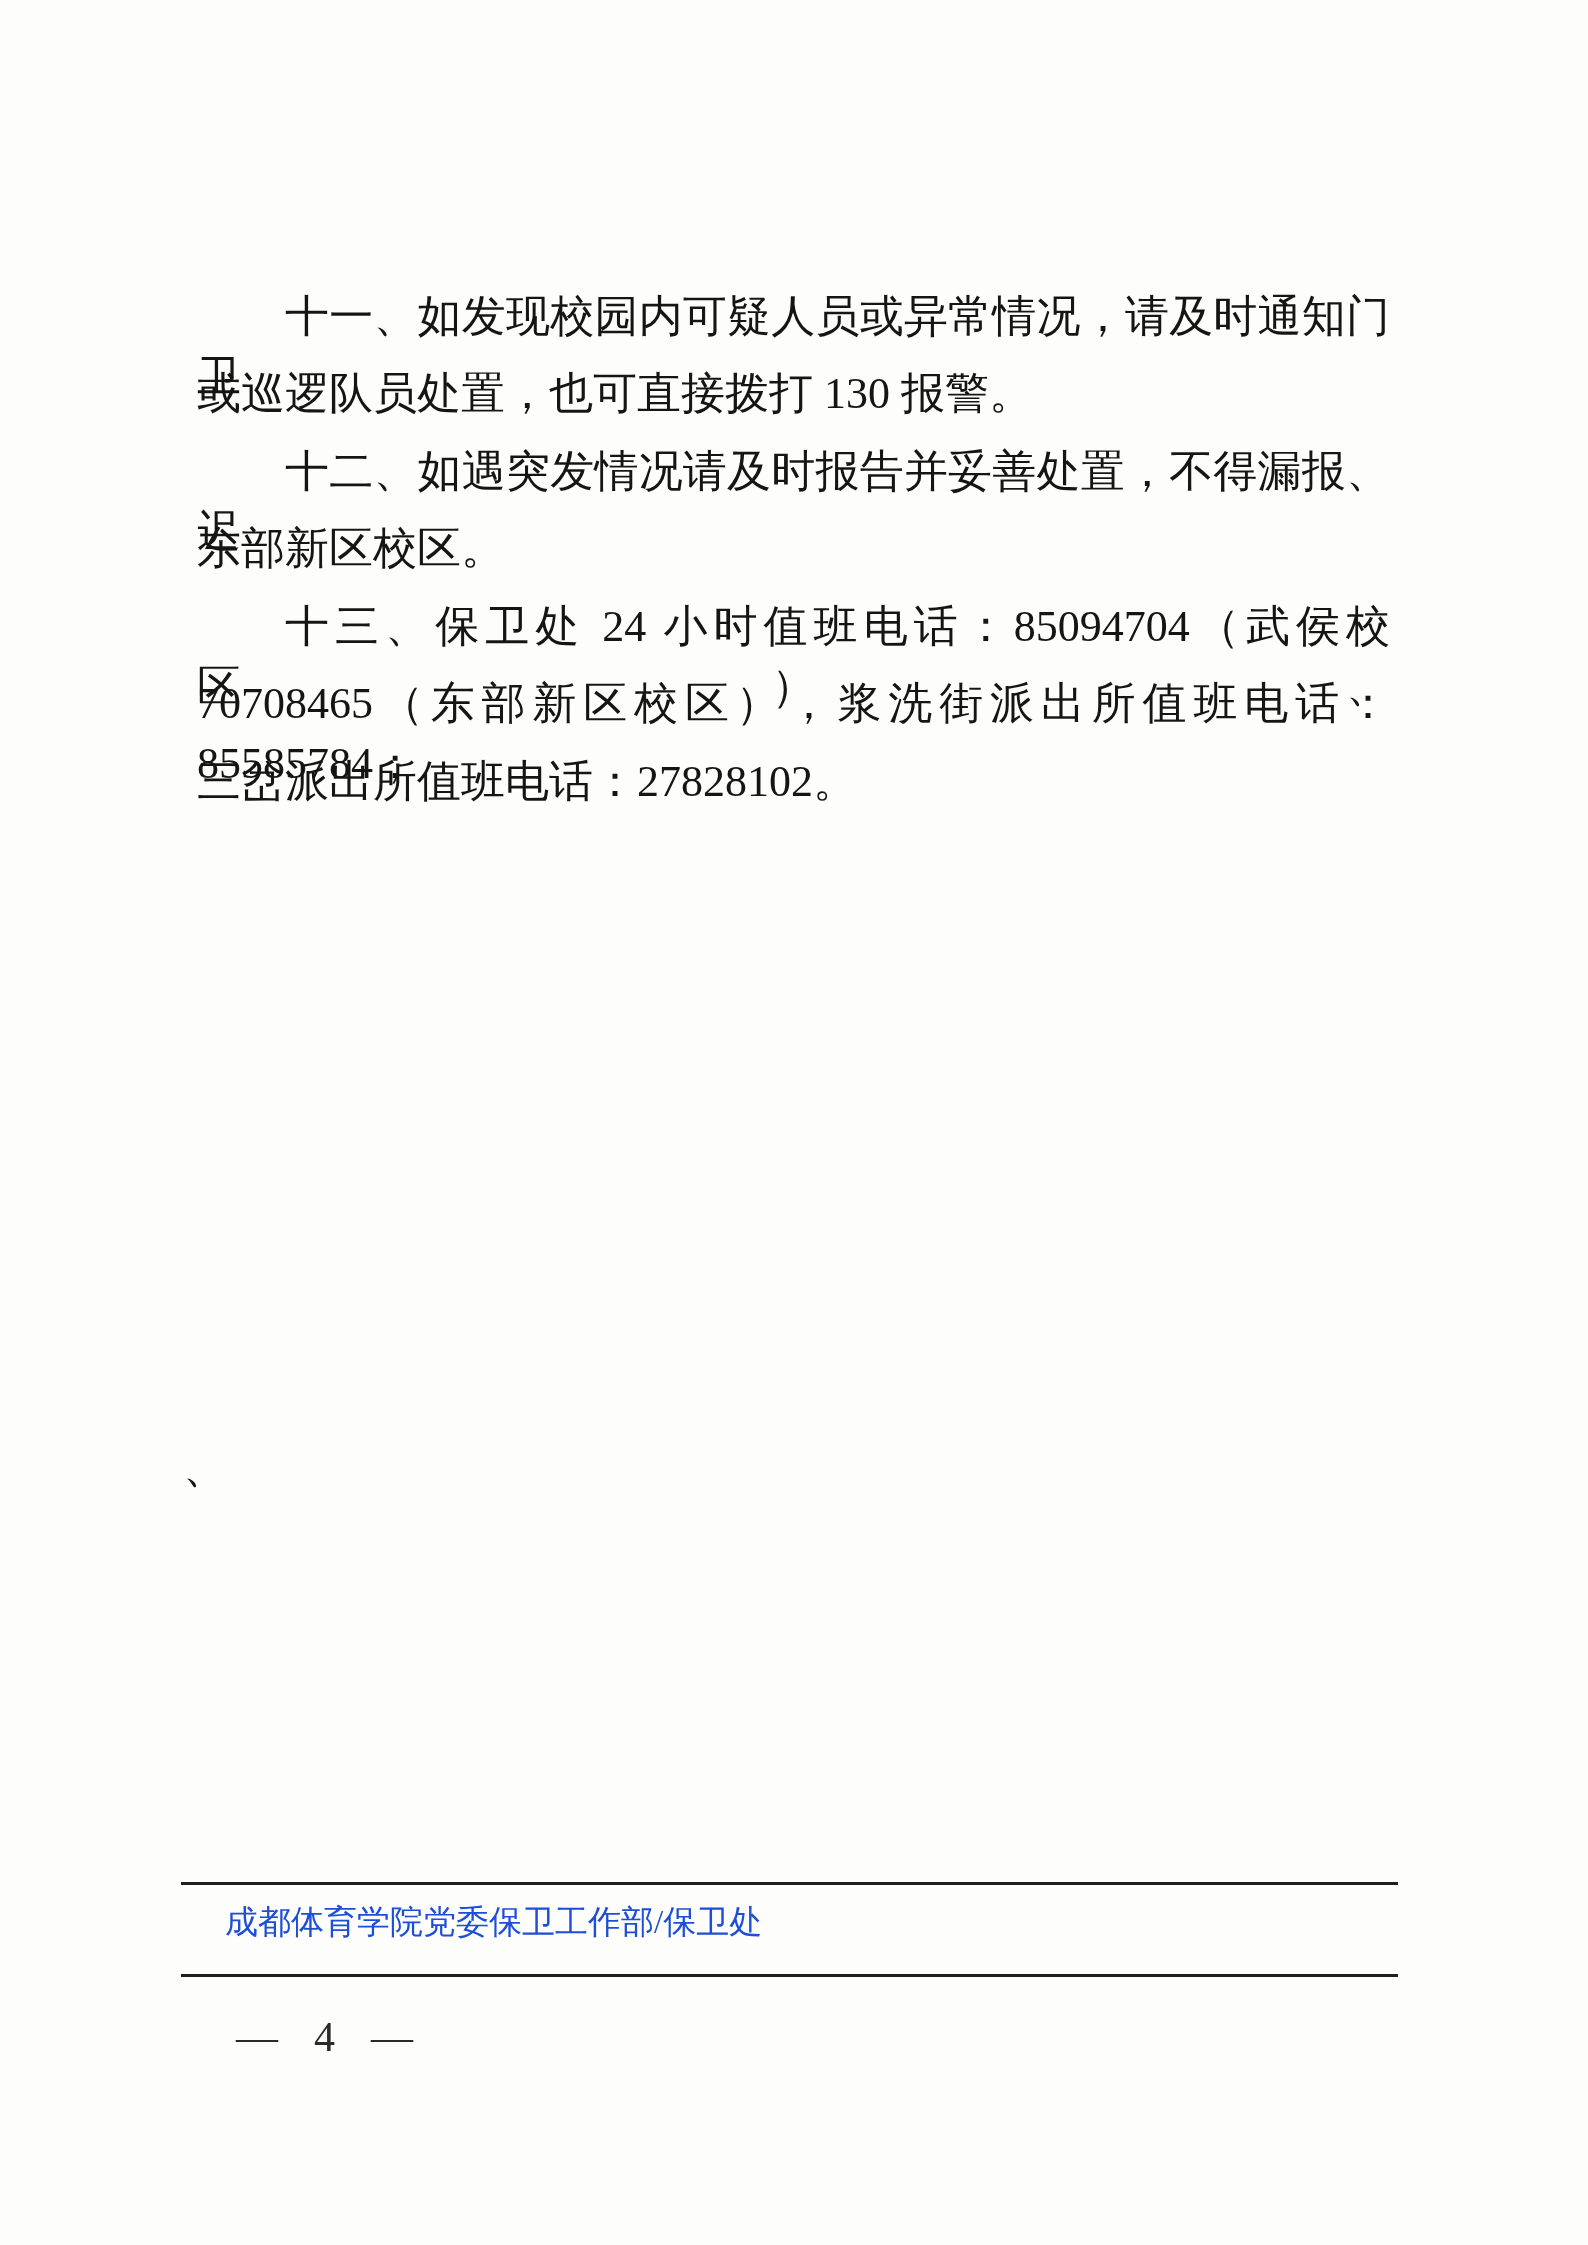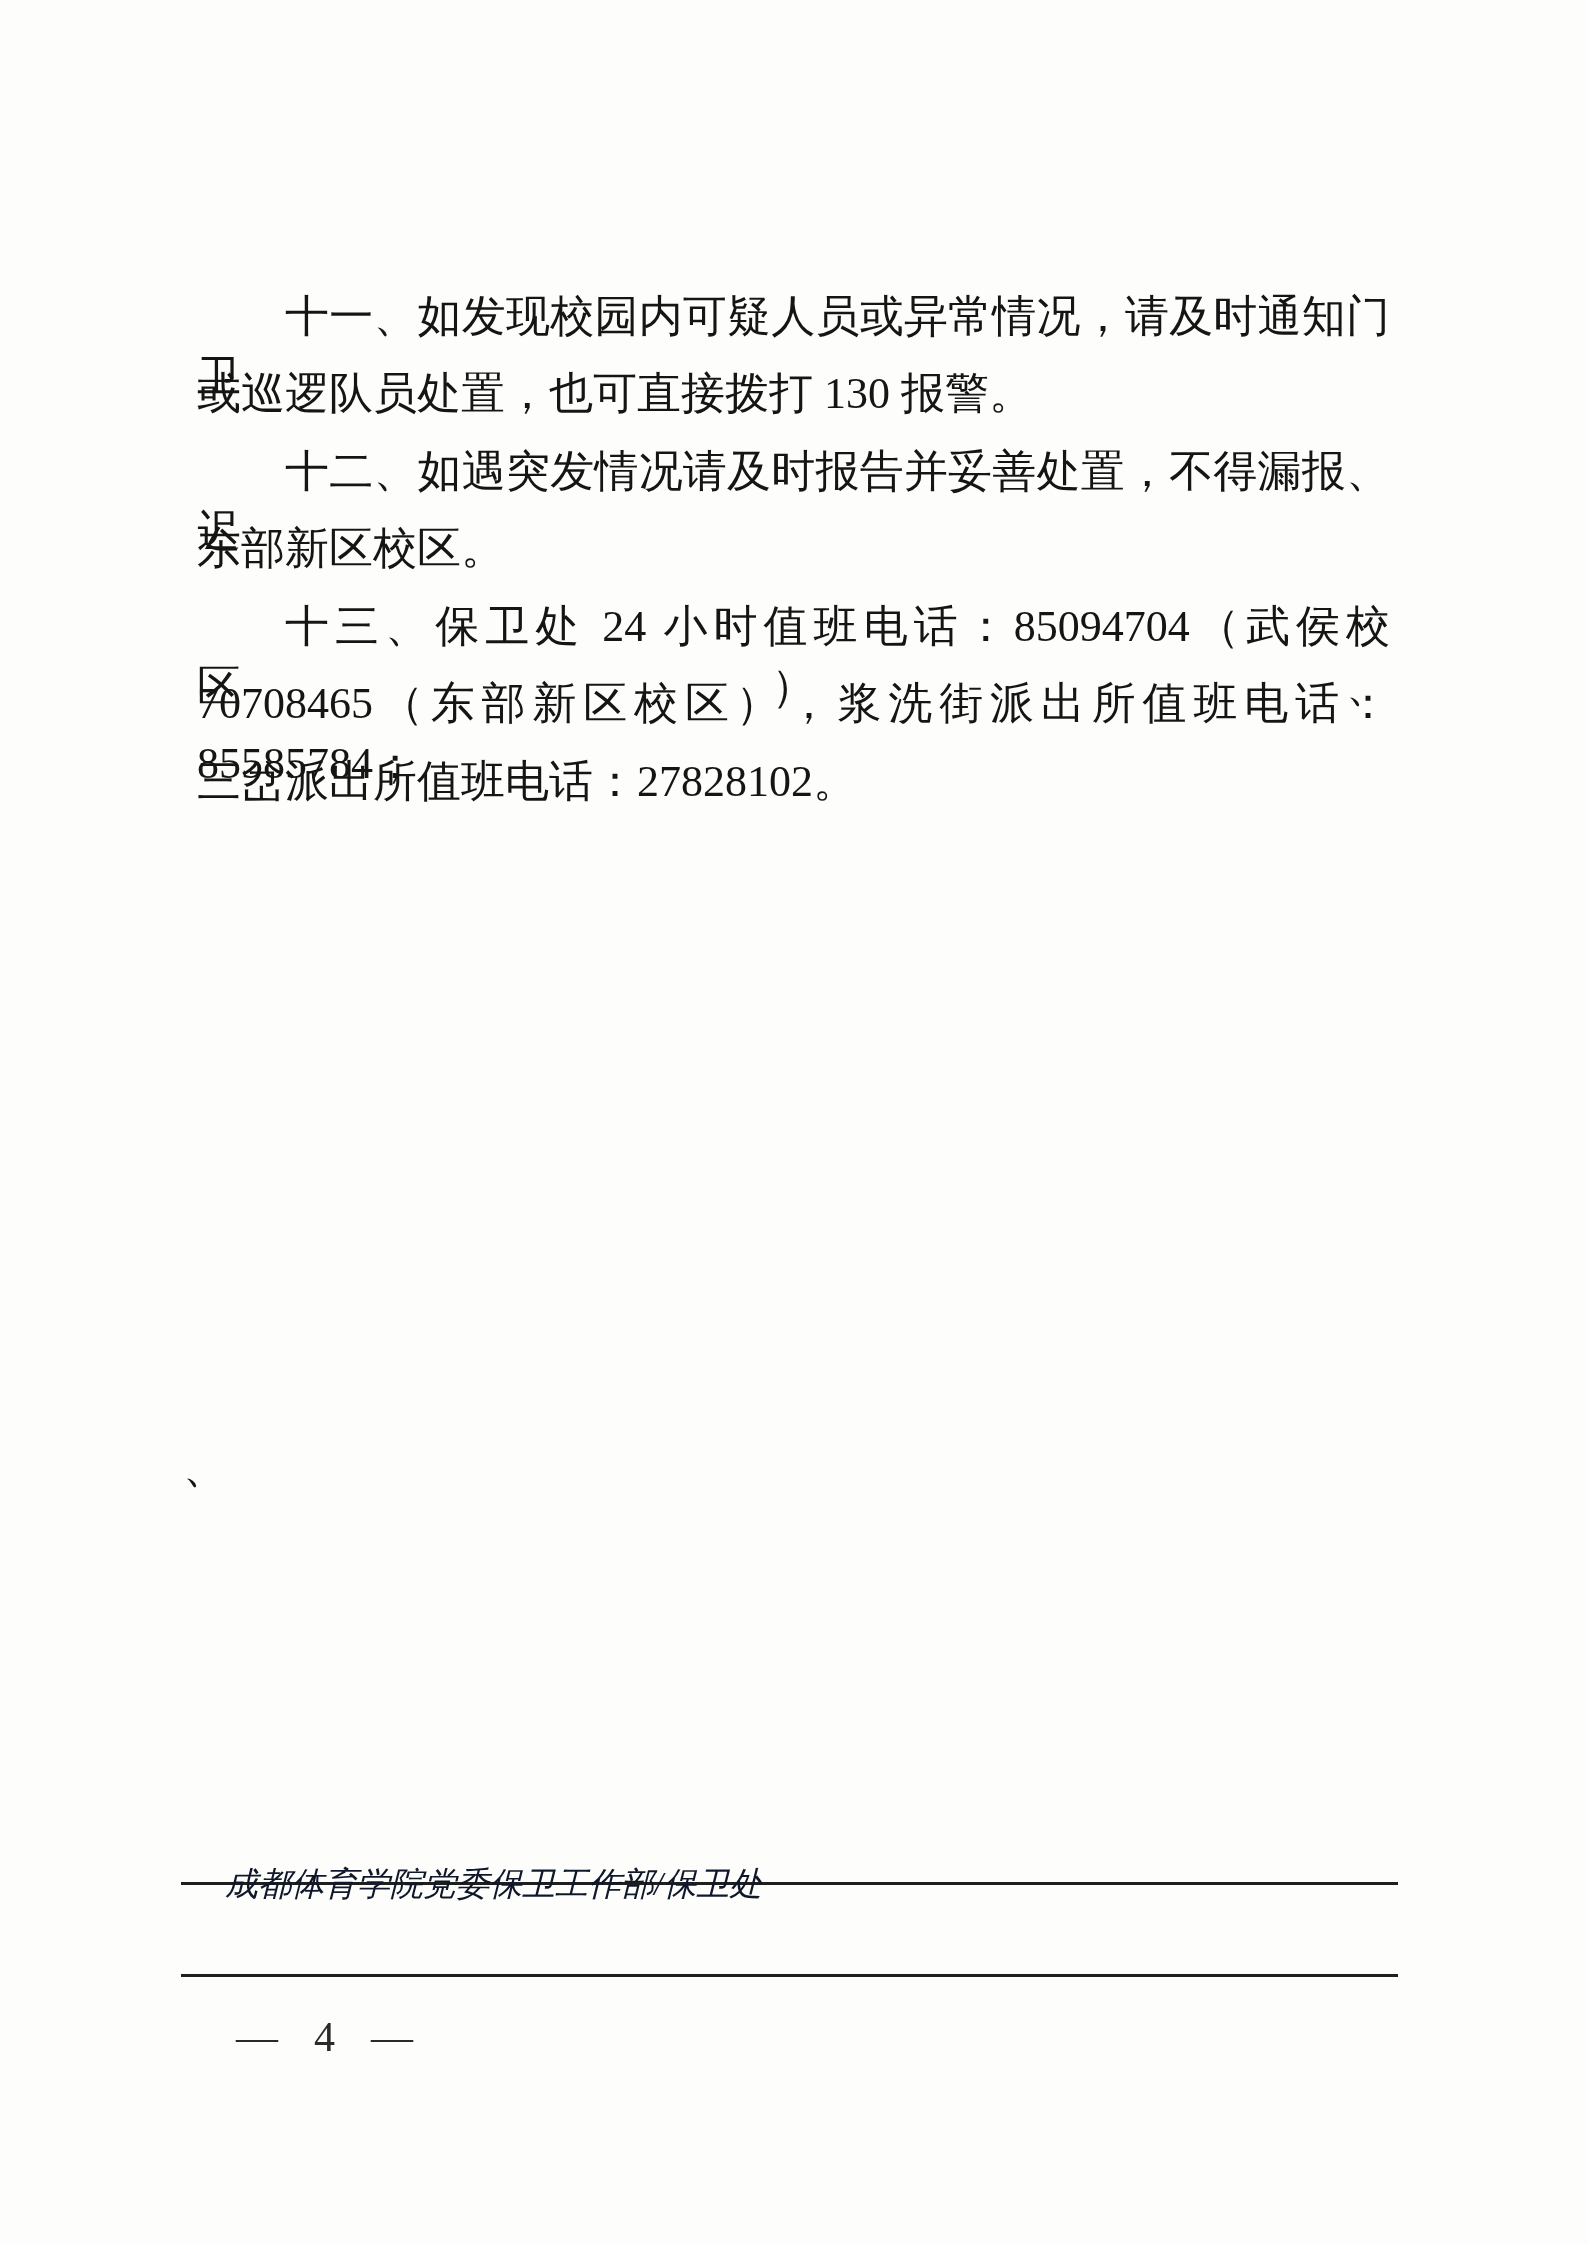--- a/index.html
+++ b/index.html
@@ -37,29 +37,28 @@
     left:181px;
     width:1217px;
     height:3px;
     background:#1f1f1f;
   }
   .rule-top{top:1882px;}
   .rule-bottom{top:1974px;}
   .footer-row{
     position:absolute;
     left:225px;
-    top:1861px;
+    top:1899px;
     width:1133px;
     display:flex;
     justify-content:space-between;
     align-items:baseline;
     font-size:33px;
     line-height:46px;
-    color:#0f172a;
-    font-style:italic;
+    color:#1d4ed8;
   }
   .page-number{
     position:absolute;
     left:236px;
     top:2012px;
     display:flex;
     gap:36px;
     align-items:baseline;
     font-size:42px;
     line-height:50px;

